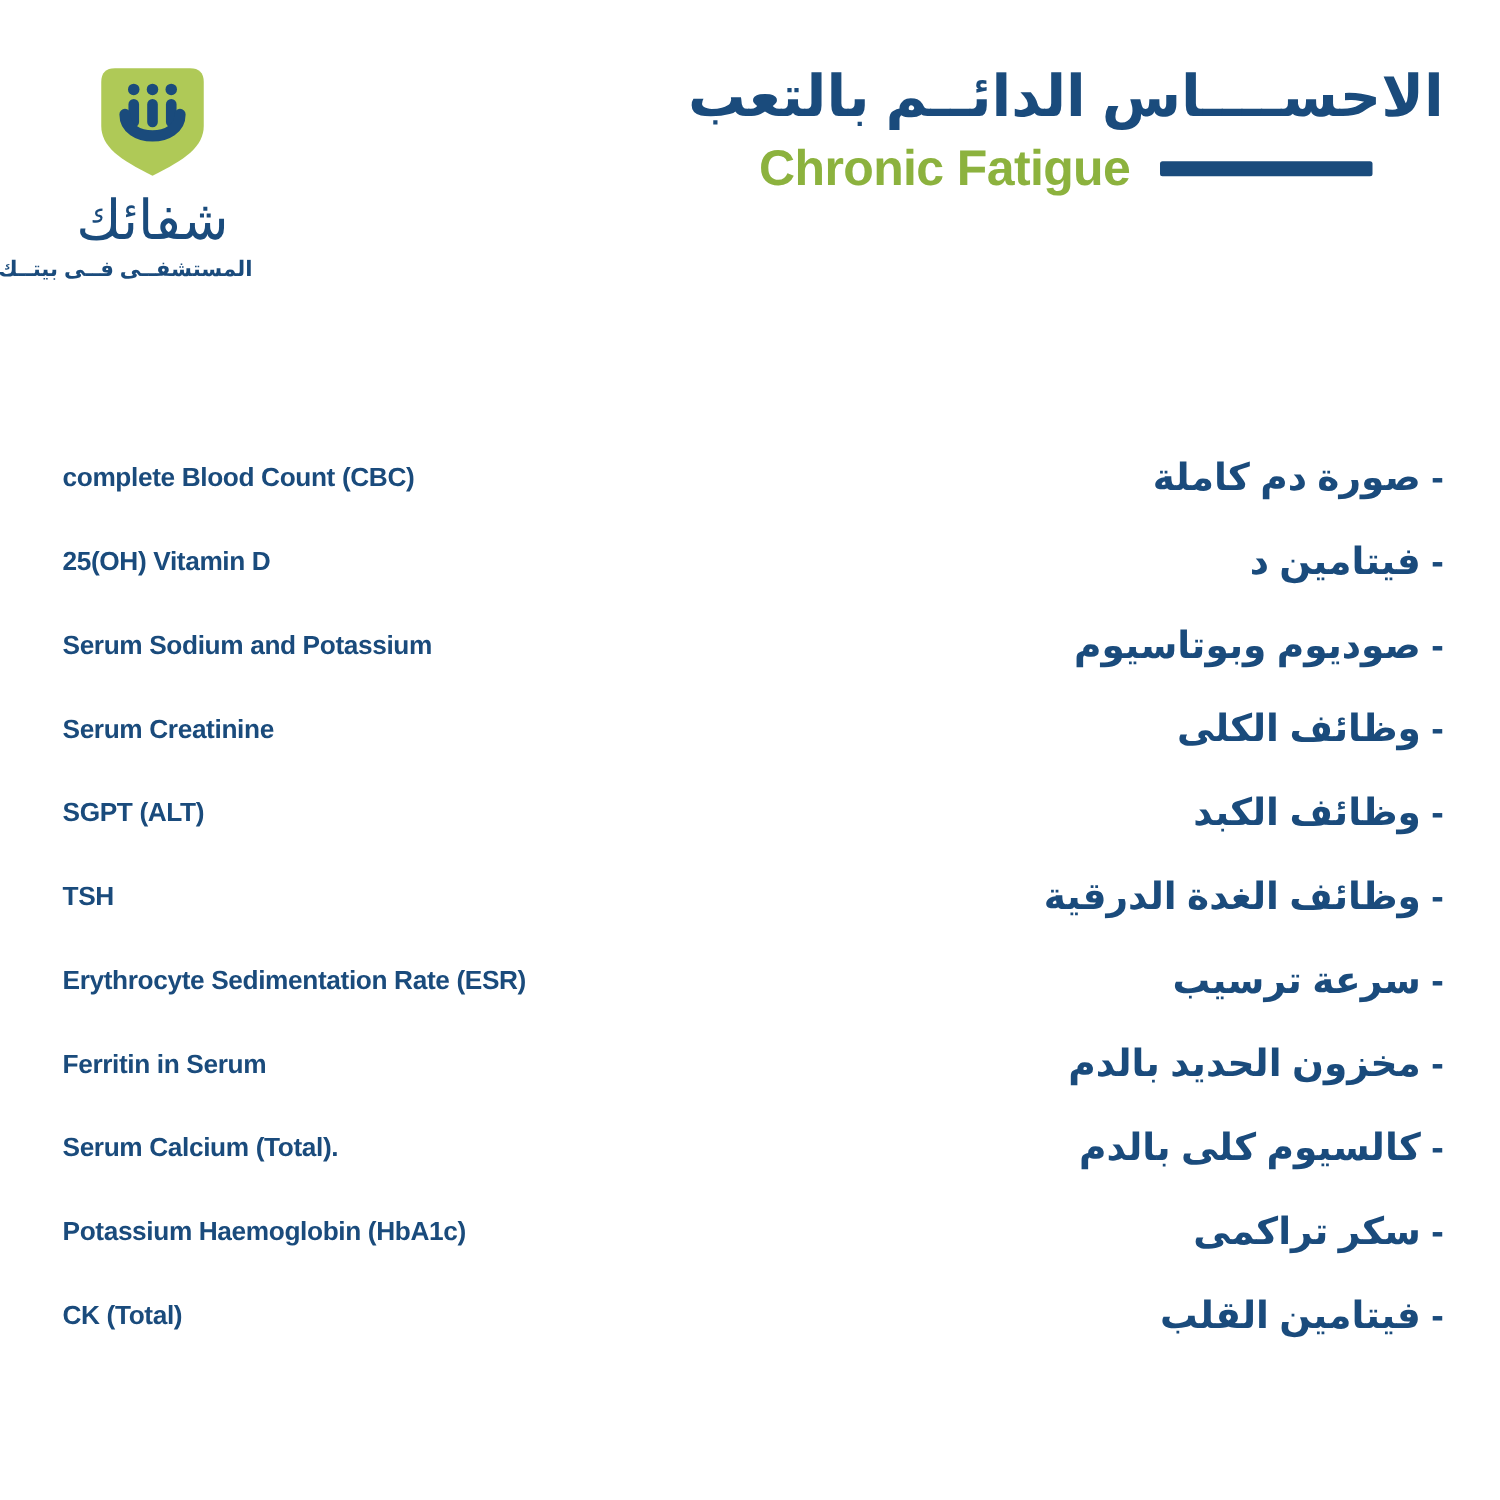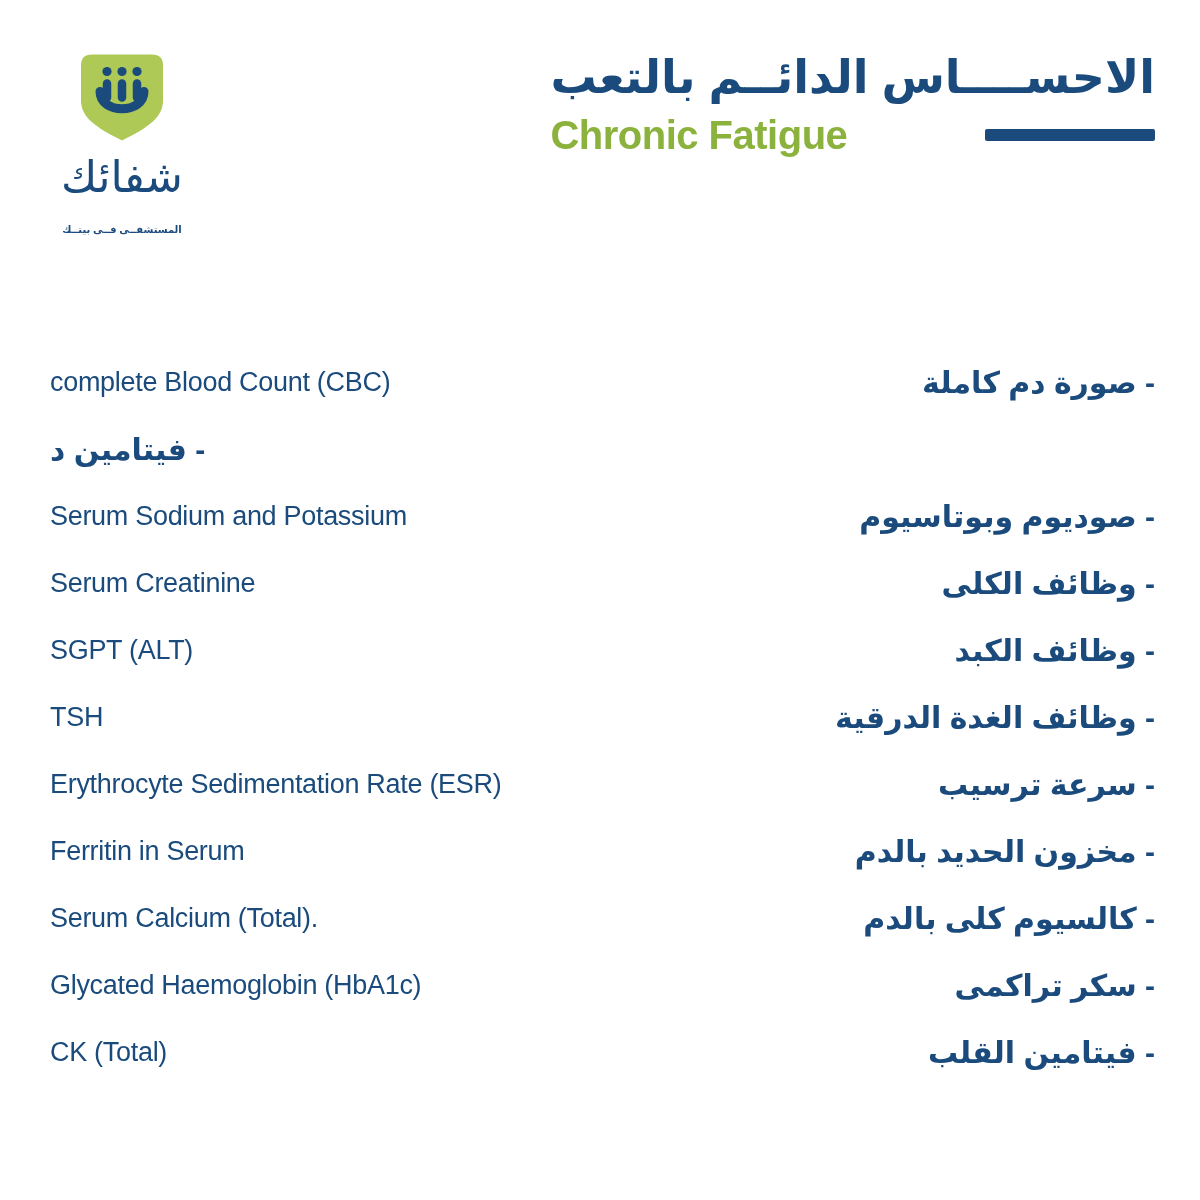--- a/index.html
+++ b/index.html
@@ -37,22 +37,22 @@
     color: var(--navy);
     font-weight: normal;
     font-size: 44px;
     line-height: 1.05;
     margin-top: 8px;
     direction: rtl;
   }
   .brand-tagline {
     color: var(--navy);
     font-weight: bold;
-    font-size: 10px;
-    margin-top: 24px;
+    font-size: 17px;
+    margin-top: 6px;
     direction: rtl;
     white-space: nowrap;
   }
 
   
   .titles {
     position: absolute;
     right: 45px; top: 52px;
     text-align: right;
   }
@@ -60,21 +60,21 @@
     color: var(--navy);
     font-weight: bold;
     font-size: 46px;
     line-height: 1.1;
     margin: 0;
     direction: rtl;
     white-space: nowrap;
   }
   .title-en-row {
     display: flex;
-    justify-content: space-between;
+    justify-content: center;
     align-items: center;
     gap: 24px;
     margin-top: 12px;
   }
   .title-en {
     color: var(--green);
     font-weight: bold;
     font-size: 40px;
     line-height: 1;
     letter-spacing: -0.5px;
@@ -92,22 +92,22 @@
     top: 349px;
   }
   .test-row {
     display: flex;
     justify-content: space-between;
     align-items: center;
     height: 67px;
   }
   .test-en {
     color: var(--navy);
-    font-weight: normal;
-    font-size: 27px;
+    font-weight: bold;
+    font-size: 21px;
     letter-spacing: -0.3px;
     white-space: nowrap;
     text-align: right;
   }
   .test-ar {
     color: var(--navy);
     font-weight: bold;
     font-size: 30px;
     direction: rtl;
     white-space: nowrap;
@@ -142,20 +142,21 @@
       <span class="title-rule"></span>
     </div>
   </div>
 
   <div class="tests">
     <div class="test-row">
       <span class="test-en">complete Blood Count (CBC)</span>
       <span class="test-ar" dir="rtl">- صورة دم كاملة</span>
     </div>
     <div class="test-row">
+      <span class="test-en">25(OH) Vitamin D</span>
       <span class="test-ar" dir="rtl">- فيتامين د</span>
     </div>
     <div class="test-row">
       <span class="test-en">Serum Sodium and Potassium</span>
       <span class="test-ar" dir="rtl">- صوديوم وبوتاسيوم</span>
     </div>
     <div class="test-row">
       <span class="test-en">Serum Creatinine</span>
       <span class="test-ar" dir="rtl">- وظائف الكلى</span>
     </div>
@@ -173,21 +174,21 @@
     </div>
     <div class="test-row">
       <span class="test-en">Ferritin in Serum</span>
       <span class="test-ar" dir="rtl">- مخزون الحديد بالدم</span>
     </div>
     <div class="test-row">
       <span class="test-en">Serum Calcium (Total).</span>
       <span class="test-ar" dir="rtl">- كالسيوم كلى بالدم</span>
     </div>
     <div class="test-row">
-      <span class="test-en">Glycated Haemoglobin (HbA1c)</span>
+      <span class="test-en">Potassium Haemoglobin (HbA1c)</span>
       <span class="test-ar" dir="rtl">- سكر تراكمى</span>
     </div>
     <div class="test-row">
       <span class="test-en">CK (Total)</span>
       <span class="test-ar" dir="rtl">- فيتامين القلب</span>
     </div>
   </div>
 
 </div>
 

